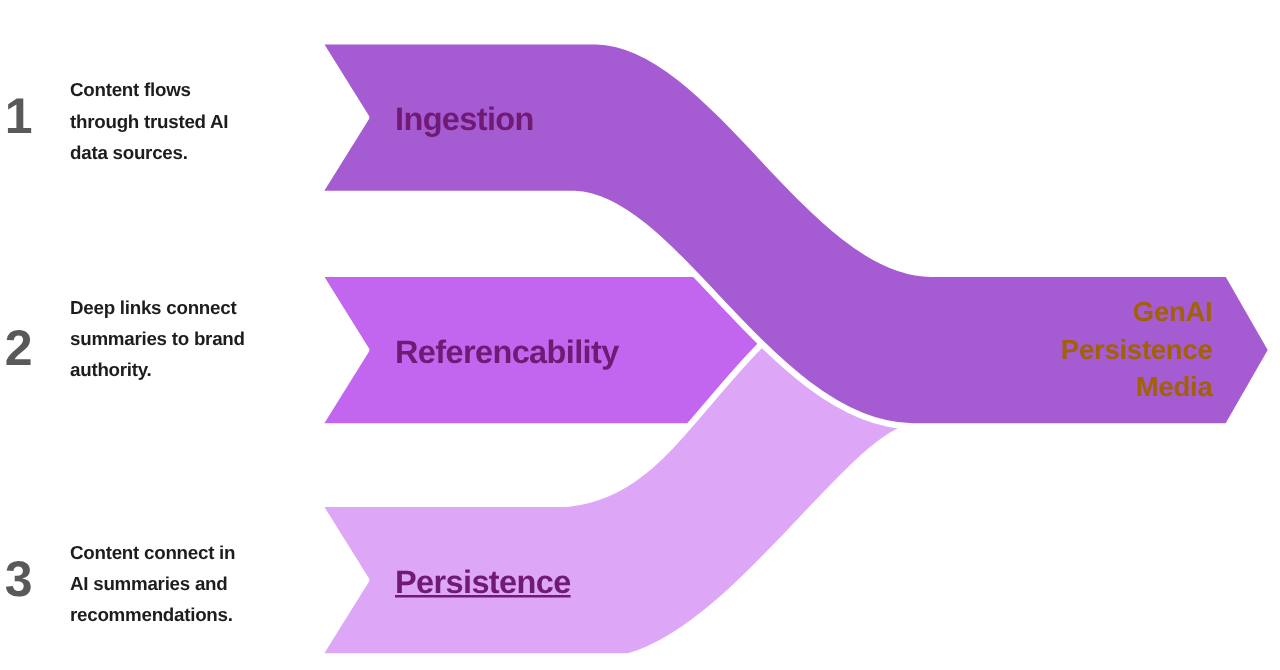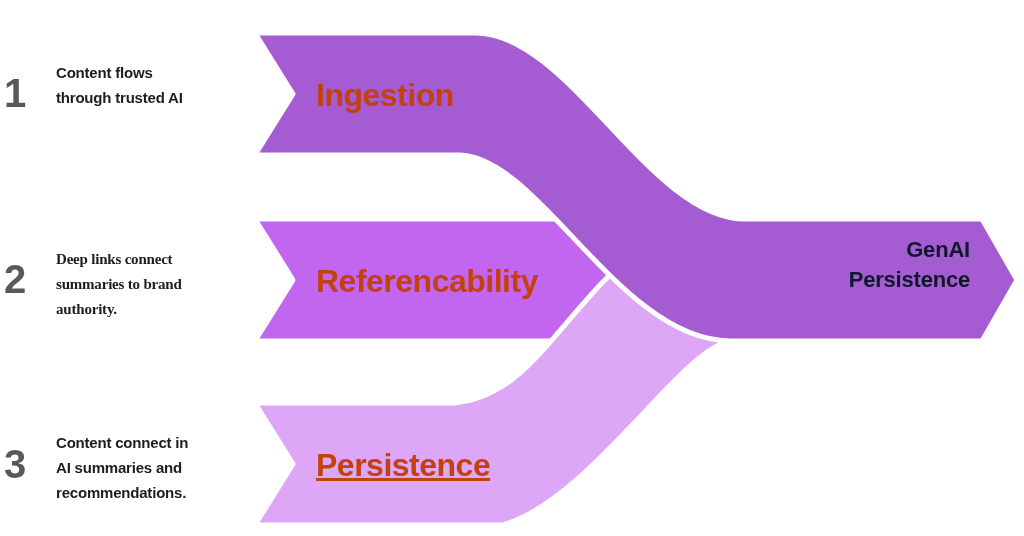--- a/index.html
+++ b/index.html
@@ -18,36 +18,36 @@
     font-size:40px;font-weight:bold;color:#58595B;
     text-align:center;line-height:46px;
   }
   .step-desc{
     position:absolute;left:56px;width:190px;
     font-size:15px;font-weight:bold;color:#1D1D1D;
     line-height:25px;letter-spacing:-0.2px;
   }
   .band-label{
     position:absolute;
-    font-size:32px;font-weight:bold;color:#c2410c;
+    font-size:26px;font-weight:bold;color:#701a75;
     line-height:30px;letter-spacing:-0.5px;
     white-space:nowrap;
   }
   #ingestion-label{left:316px;top:80px;}
   #referencability-label{left:316px;top:266px;}
   #persistence-label{left:316px;top:450px;text-decoration:underline;}
   #output-label{
     position:absolute;left:720px;top:235px;width:250px;
-    font-size:22px;font-weight:bold;color:#0f172a;
+    font-size:22px;font-weight:bold;color:#a16207;
     line-height:30px;text-align:right;letter-spacing:-0.2px;
   }
   #step1-number{top:70px;}
   #step1-desc{top:60px;}
   #step2-number{top:256px;}
-  #step2-desc{top:247px;font-family:Liberation Serif, serif;}
+  #step2-desc{top:234px;}
   #step3-number{top:441px;}
   #step3-desc{top:430px;}
 </style>
 </head>
 <body>
 
 <div id="stage">
 
   <svg id="bands-svg" width="1024" height="536" viewBox="0 0 1024 536">
 
@@ -55,20 +55,21 @@
 
     <path class="band-path" d="M 255 403 H 455 C 530 395 555 320 640 246 L 880 246 V 341 L 730 341 C 680 350 590 500 503 525 L 255 525 L 293 464 Z" fill="#DDA6F6"></path>
 
     <path class="band-path" d="M 255 33 H 477 C 570 35 650 219 745 219 H 982 L 1017 280 L 982 341 H 730 C 620 340 540 158 460 155 H 255 L 293 94 Z" fill="#A55BD1"></path>
   </svg>
 
   <div class="step-number" id="step1-number">1</div>
   <div class="step-desc" id="step1-desc">
     <div>Content flows</div>
     <div>through trusted AI</div>
+    <div>data sources.</div>
   </div>
   <div class="band-label" id="ingestion-label">Ingestion</div>
 
   <div class="step-number" id="step2-number">2</div>
   <div class="step-desc" id="step2-desc">
     <div>Deep links connect</div>
     <div>summaries to brand</div>
     <div>authority.</div>
   </div>
   <div class="band-label" id="referencability-label">Referencability</div>
@@ -77,15 +78,16 @@
   <div class="step-desc" id="step3-desc">
     <div>Content connect in</div>
     <div>AI summaries and</div>
     <div>recommendations.</div>
   </div>
   <div class="band-label" id="persistence-label">Persistence</div>
 
   <div id="output-label">
     <div>GenAI</div>
     <div>Persistence</div>
+    <div>Media</div>
   </div>
 
 </div>
 
 </body></html>

